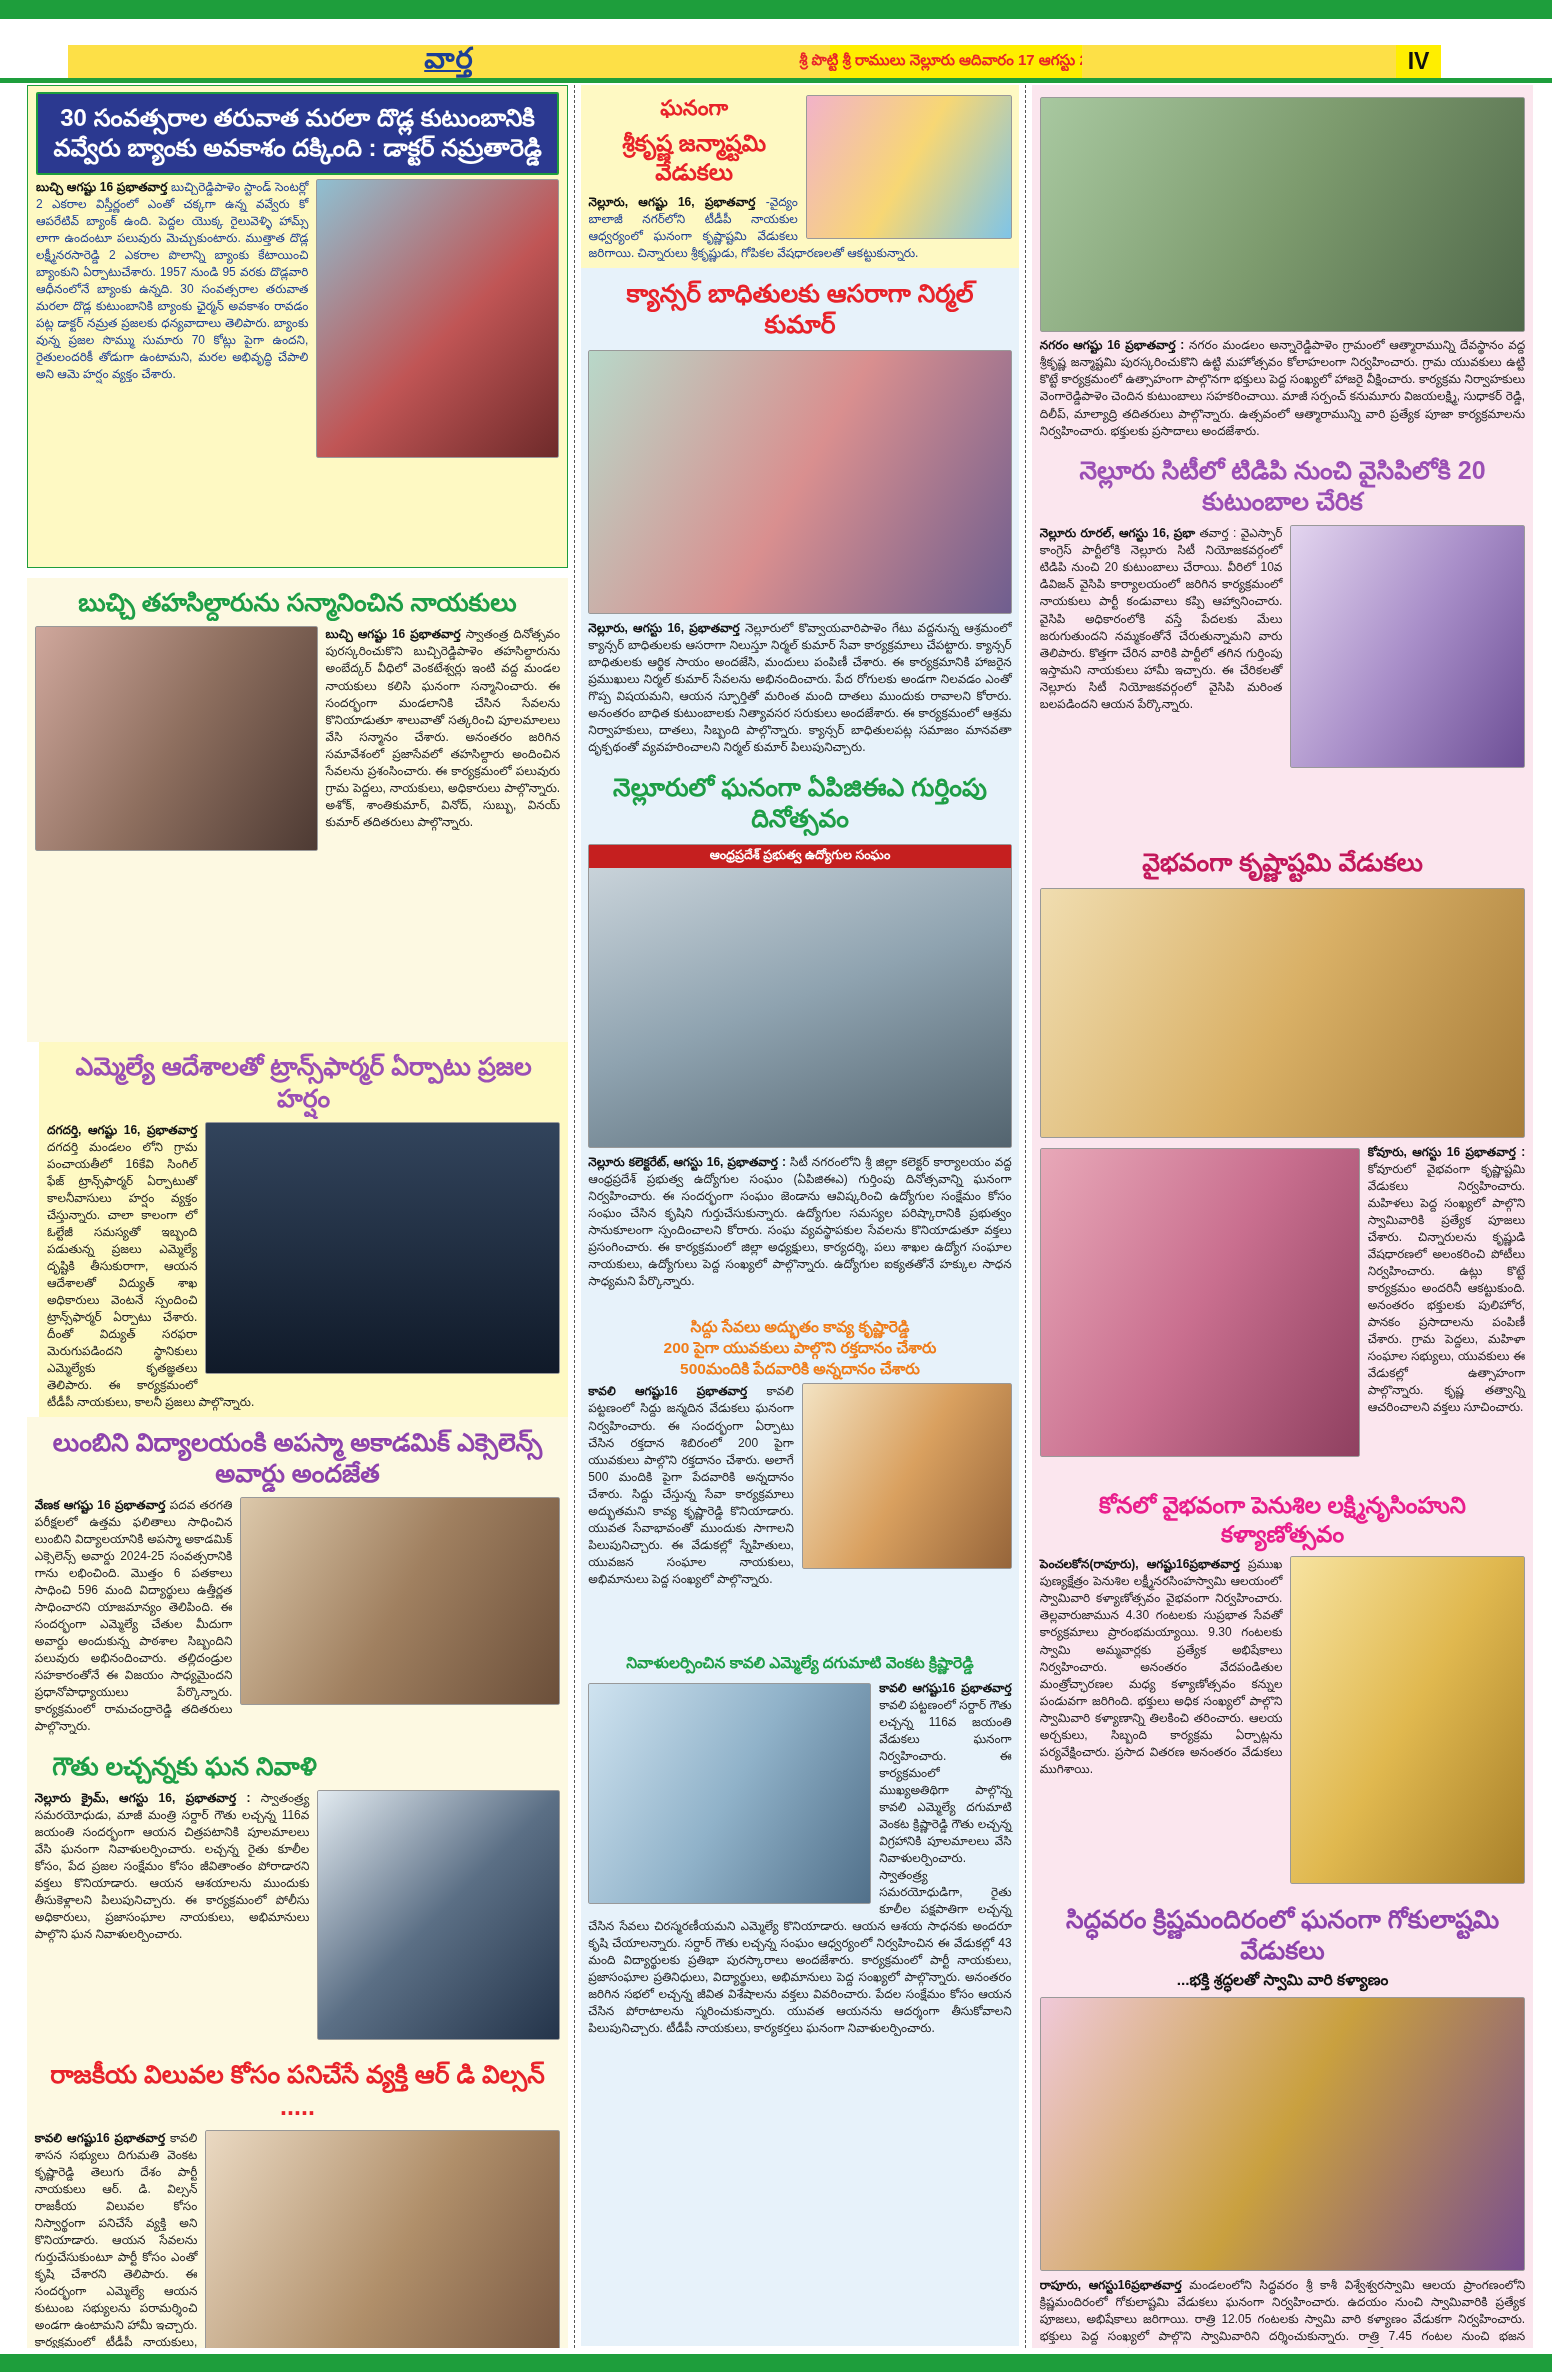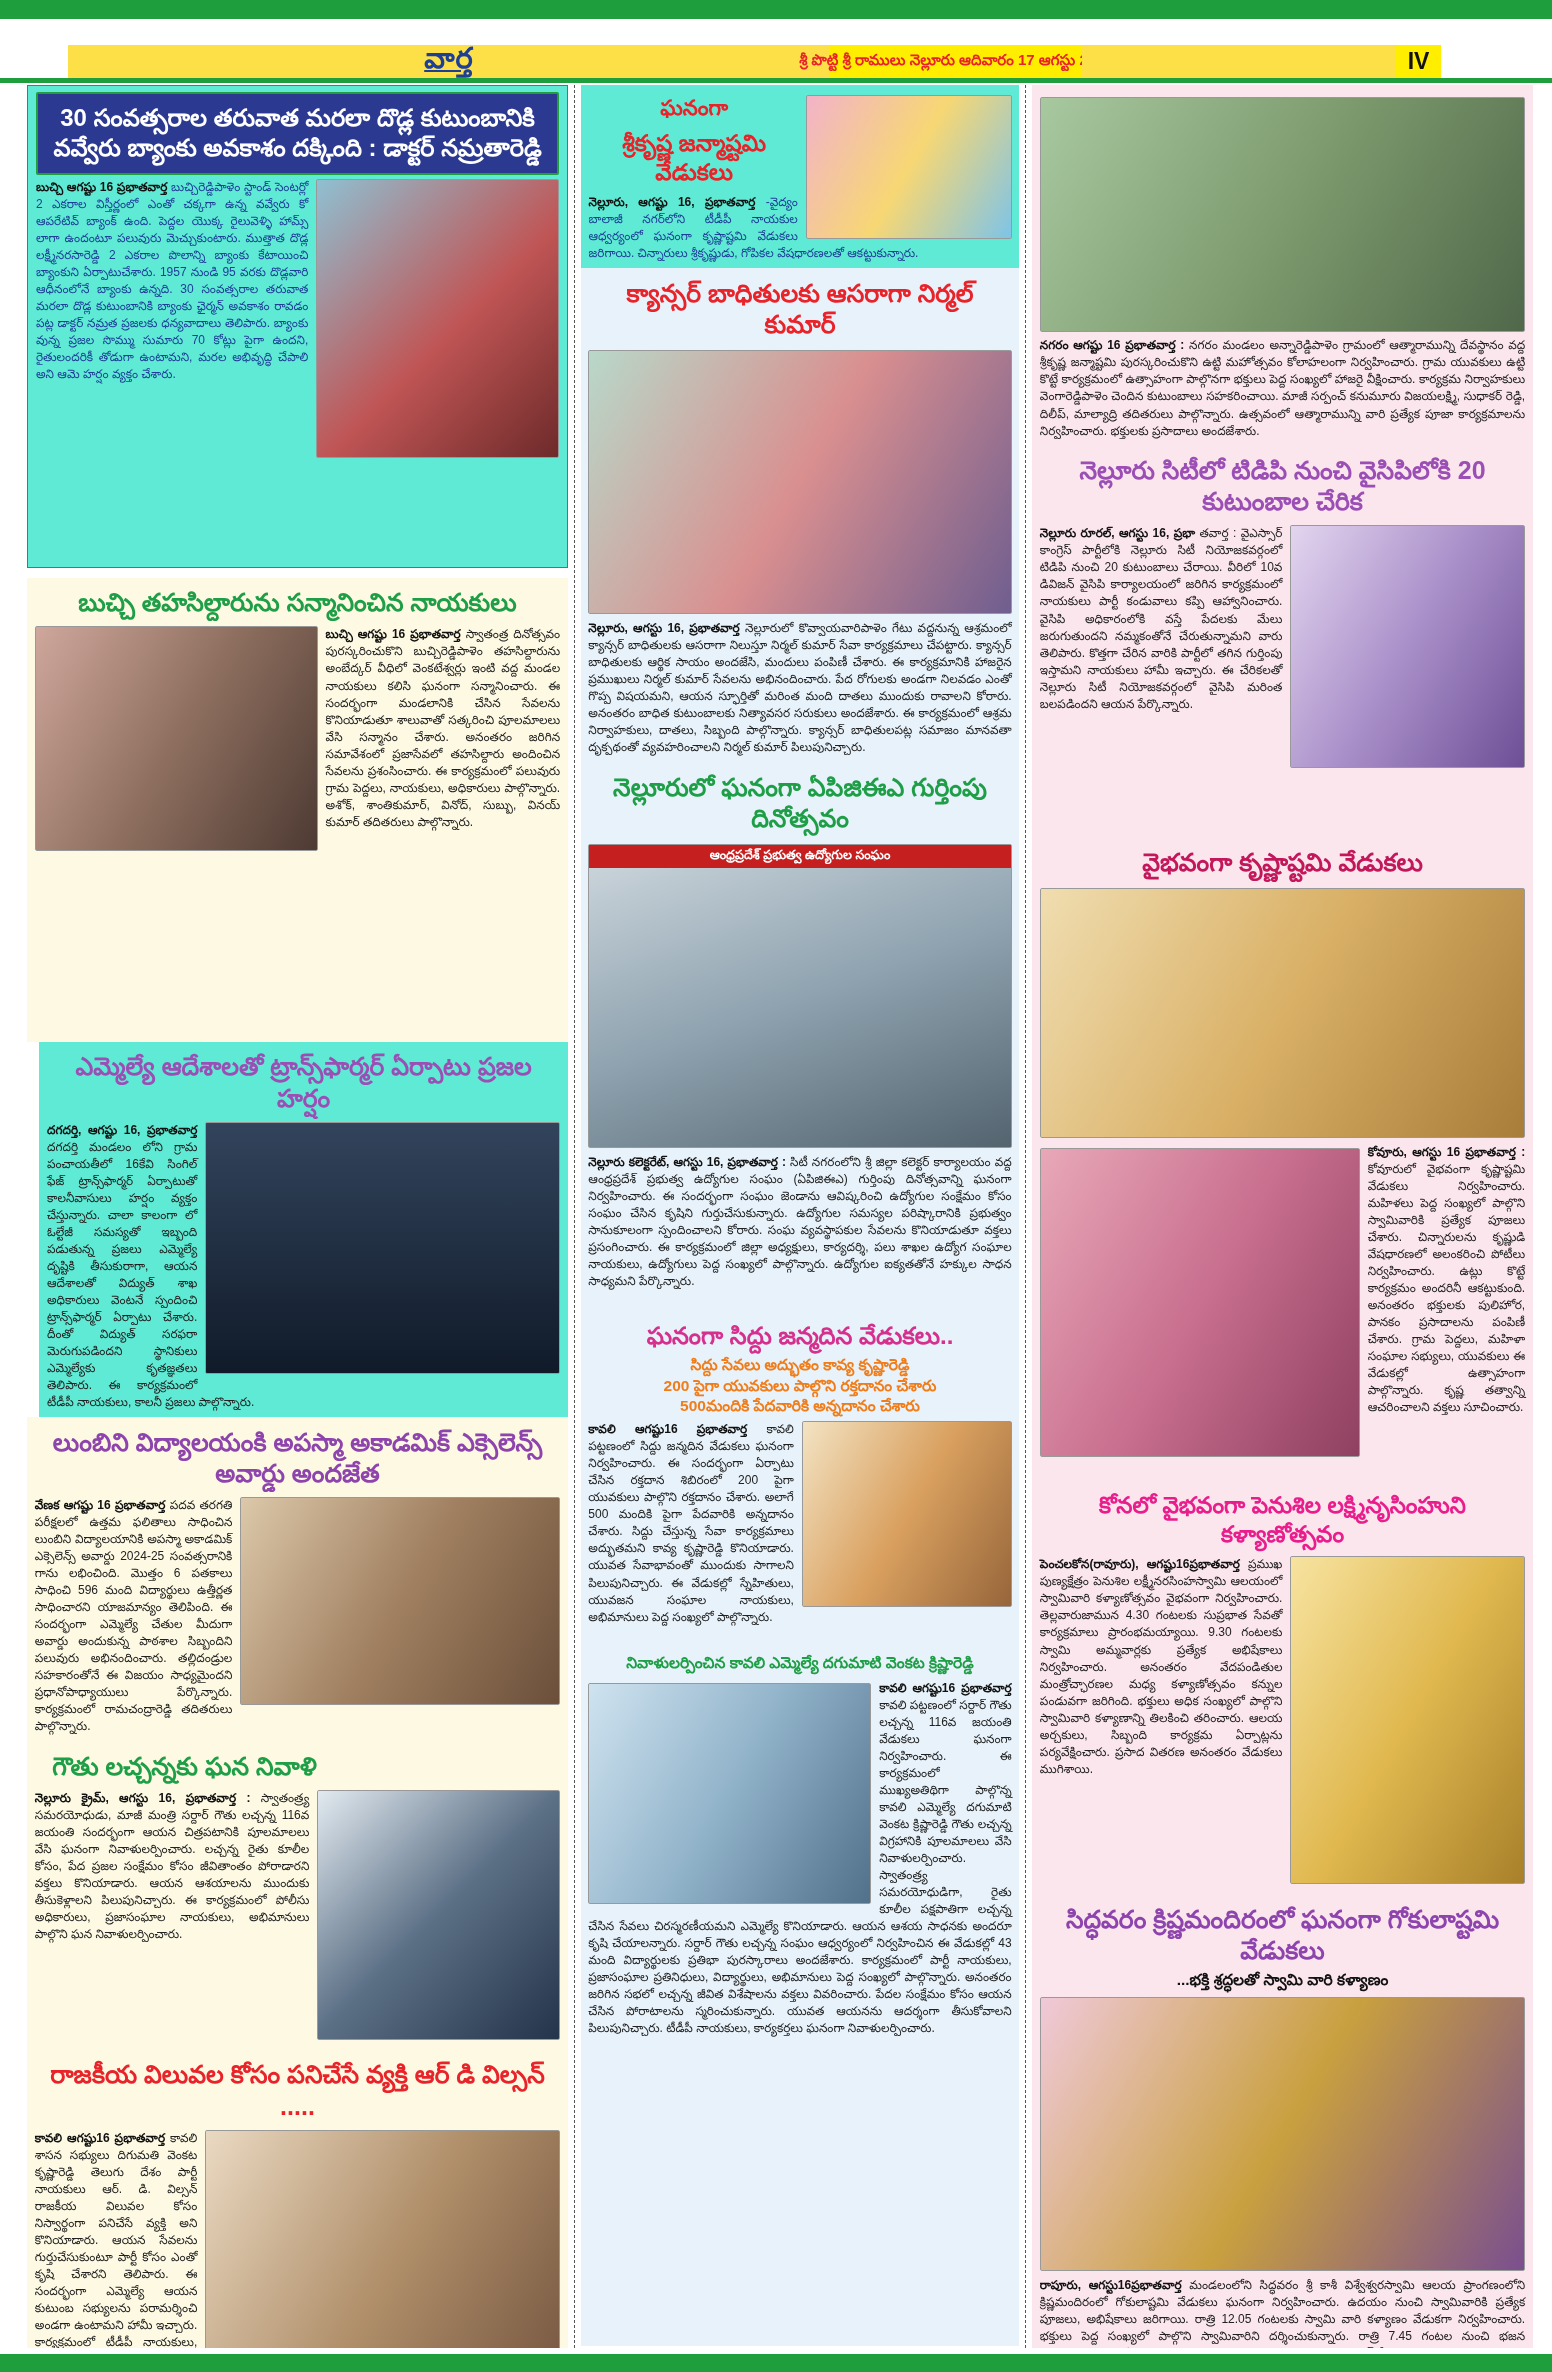--- a/index.html
+++ b/index.html
@@ -29,21 +29,21 @@
   .col { overflow:hidden; }
   .col-left { width:541px; }
   .col-mid { width:439px; }
   .col-right { width:501px; }
   .vsep { width:0; border-left:1.9px dashed #555; margin:0 5.8px; height:100%; }
 
   article { overflow:hidden; padding:5.8px 7.8px; position:relative; }
   .bg-cream { background:#fdf9e2; }
   .bg-lightblue { background:#e7f2fa; }
   .bg-pink { background:#fbe6ee; }
-  .bg-white { background:#5eead4;padding-left:8px; }
+  .bg-white { background:#fef9c3;padding-left:8px; }
 
   .hl { text-align:center; font-weight:bold; line-height:1.25; padding:3.9px 1.9px; }
   .hl-size { font-size:25px; }
   .hl-bluebox { background:#2b3990; color:#ffffff; border:2.9px solid #1e9e3c; padding:9.7px 13.6px; font-size:24px; border-radius:1.9px; }
   .c-green { color:#1e9e46; }
   .c-purple { color:#9b4fb5; }
   .c-red { color:#e8232a; }
   .c-magenta { color:#d6308f; }
   .c-blue { color:#1d71c8; }
   .c-crimson { color:#c2185b; }
@@ -153,21 +153,20 @@
 
       <article class="bg-lightblue" style="min-height:549px;">
         <div class="hl hl-size c-green">నెల్లూరులో ఘనంగా ఏపిజిఈఎ గుర్తింపు దినోత్సవం</div>
         <div class="photo ph-full" style="height:304px;background:linear-gradient(160deg,#cfd8de,#8fa3b0,#53646f);">
           <div class="photo-banner">ఆంధ్రప్రదేశ్ ప్రభుత్వ ఉద్యోగుల సంఘం</div>
         </div>
         <p class="body-txt"><b class="dateline">నెల్లూరు కలెక్టరేట్, ఆగస్టు 16, ప్రభాతవార్త :</b> <span>సిటీ నగరంలోని శ్రీ జిల్లా కలెక్టర్ కార్యాలయం వద్ద ఆంధ్రప్రదేశ్ ప్రభుత్వ ఉద్యోగుల సంఘం (ఏపిజిఈఎ) గుర్తింపు దినోత్సవాన్ని ఘనంగా నిర్వహించారు. ఈ సందర్భంగా సంఘం జెండాను ఆవిష్కరించి ఉద్యోగుల సంక్షేమం కోసం సంఘం చేసిన కృషిని గుర్తుచేసుకున్నారు. ఉద్యోగుల సమస్యల పరిష్కారానికి ప్రభుత్వం సానుకూలంగా స్పందించాలని కోరారు. సంఘ వ్యవస్థాపకుల సేవలను కొనియాడుతూ వక్తలు ప్రసంగించారు. ఈ కార్యక్రమంలో జిల్లా అధ్యక్షులు, కార్యదర్శి, పలు శాఖల ఉద్యోగ సంఘాల నాయకులు, ఉద్యోగులు పెద్ద సంఖ్యలో పాల్గొన్నారు. ఉద్యోగుల ఐక్యతతోనే హక్కుల సాధన సాధ్యమని పేర్కొన్నారు.</span></p>
       </article>
 
       <article class="bg-lightblue" style="min-height:336px;">
-        <div class="hl c-magenta" style="font-size:24px;">ఘనంగా సిద్దు జన్మదిన వేడుకలు..</div>
         <div class="subhl c-orange">సిద్దు సేవలు అద్భుతం కావ్య కృష్ణారెడ్డి</div>
         <div class="subhl c-orange">200 పైగా యువకులు పాల్గొని రక్తదానం చేశారు</div>
         <div class="subhl c-orange">500మందికి పేదవారికి అన్నదానం చేశారు</div>
         <div class="photo ph-r" style="width:210px;height:186px;background:linear-gradient(120deg,#f3e3c3,#d9a05f,#96653a);"></div>
         <p class="body-txt"><b class="dateline">కావలి ఆగష్టు16 ప్రభాతవార్త</b> <span>కావలి పట్టణంలో సిద్దు జన్మదిన వేడుకలు ఘనంగా నిర్వహించారు. ఈ సందర్భంగా ఏర్పాటు చేసిన రక్తదాన శిబిరంలో 200 పైగా యువకులు పాల్గొని రక్తదానం చేశారు. అలాగే 500 మందికి పైగా పేదవారికి అన్నదానం చేశారు. సిద్దు చేస్తున్న సేవా కార్యక్రమాలు అద్భుతమని కావ్య కృష్ణారెడ్డి కొనియాడారు. యువత సేవాభావంతో ముందుకు సాగాలని పిలుపునిచ్చారు. ఈ వేడుకల్లో స్నేహితులు, యువజన సంఘాల నాయకులు, అభిమానులు పెద్ద సంఖ్యలో పాల్గొన్నారు.</span></p>
         <div class="clear"></div>
       </article>
 
       <article class="bg-lightblue" style="min-height:699px;">
         <div class="subhl c-green" style="margin-bottom:5.8px;">నివాళులర్పించిన కావలి ఎమ్మెల్యే దగుమాటి వెంకట క్రిష్ణారెడ్డి</div>

